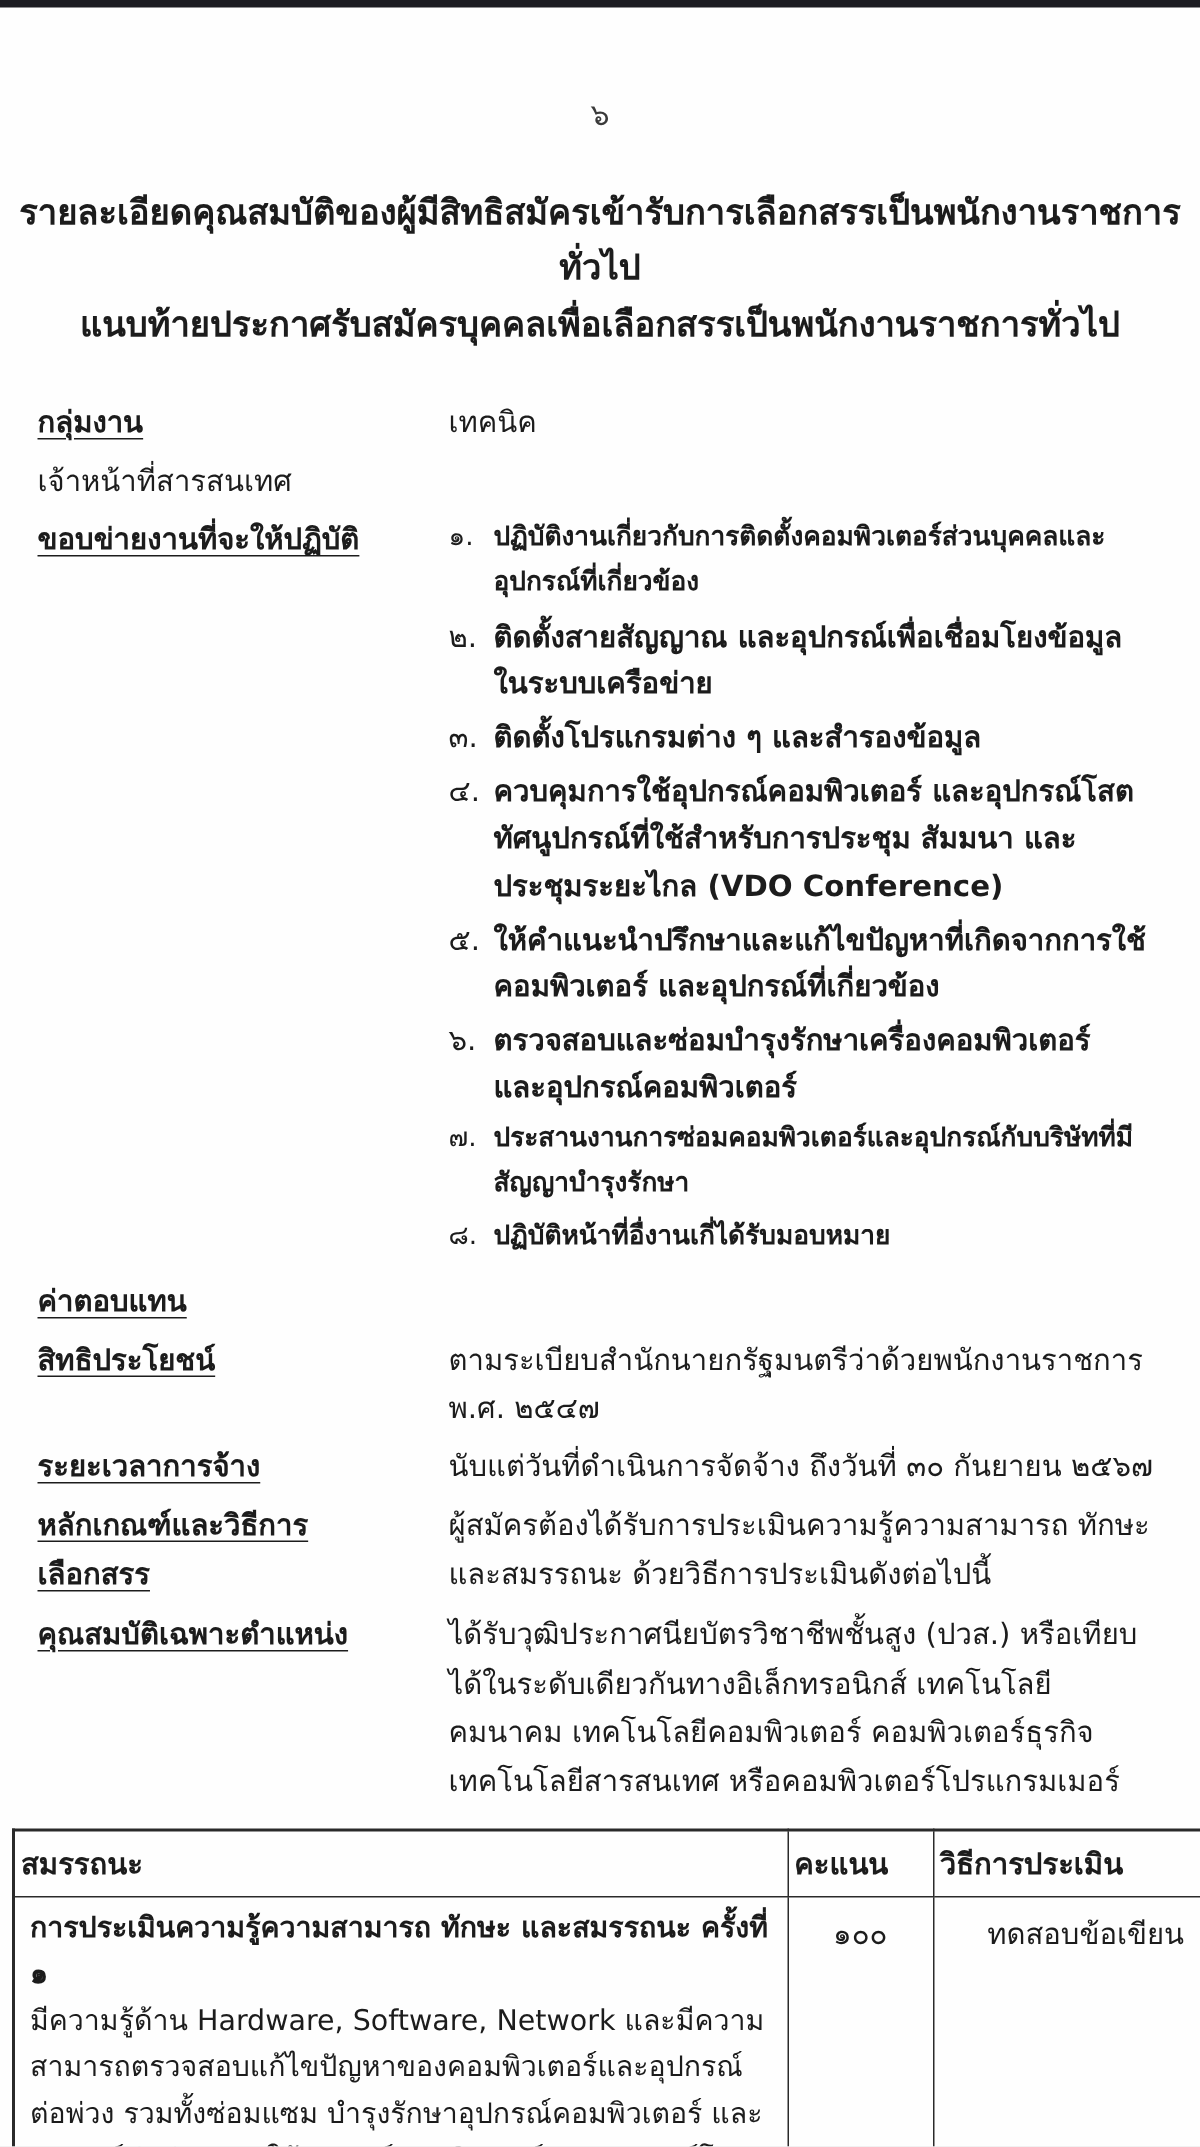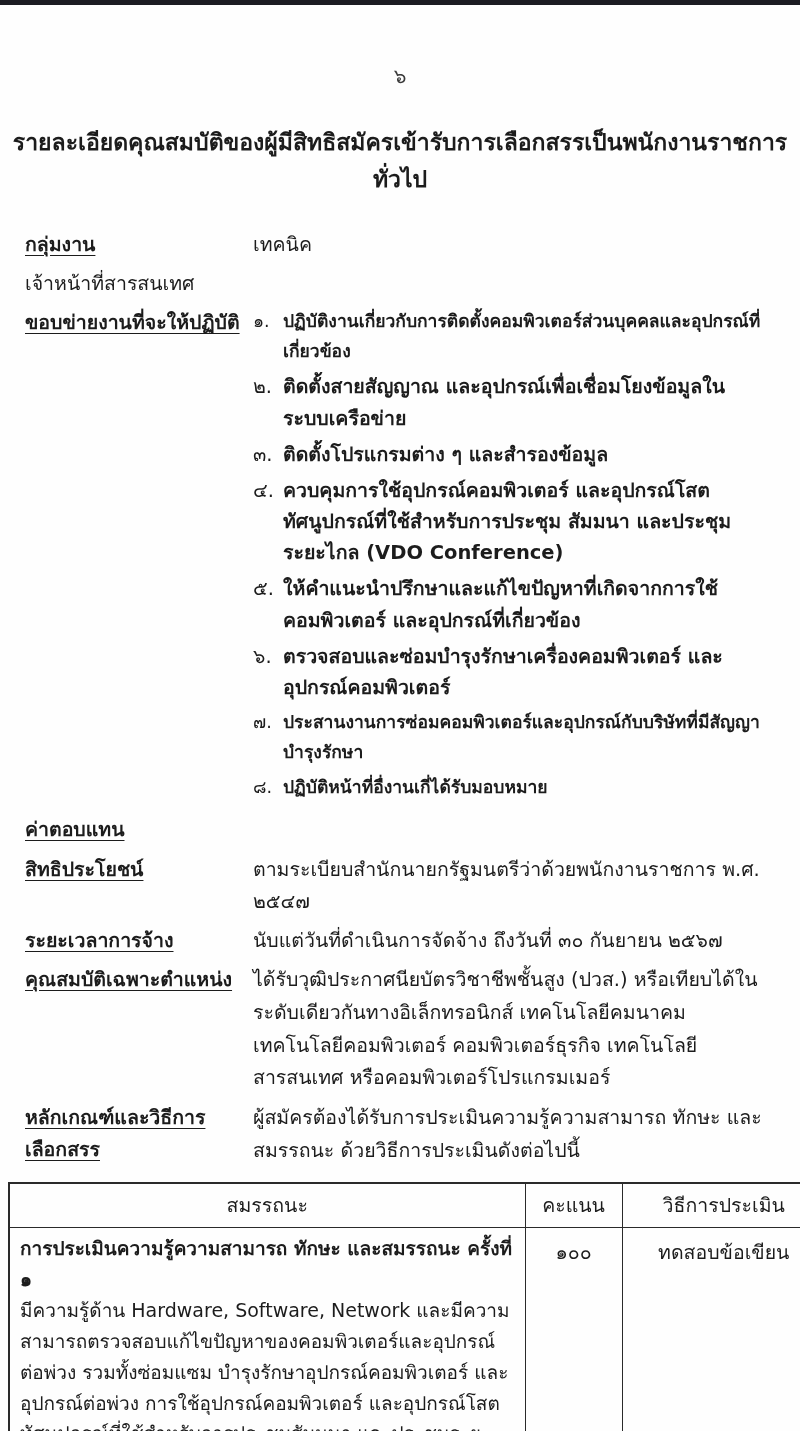--- a/index.html
+++ b/index.html
@@ -5,53 +5,54 @@
   html,body{margin:0;padding:0;background:#e8e8e8;}
   .page{
     width:800px;height:1431px;margin:0 auto;background:#fefefe;
     font-family:"DejaVu Sans","Liberation Sans",sans-serif;
     color:#1c1c1c;position:relative;overflow:hidden;box-sizing:border-box;
   }
   .topbar{height:5px;background:#1c1c22;width:100%;}
   .pagenum{ text-align:center;margin-top:55px;font-size:20px;color:#3a3a3a;}
   .doc-title{ text-align:center;font-weight:bold;font-size:23px;line-height:1.62;margin-top:32px;}
   .content{ padding:0 30px 0 25px;margin-top:30px;}
-  .field{ display:grid;grid-template-columns:228px 1fr;align-items:start;margin-bottom:7px;}
+  .field{ display:grid;grid-template-columns:228px 1fr;align-items:start;margin-bottom:7px;gap:46px;}
   .field-label{ font-weight:bold;text-decoration:underline;text-underline-offset:4px;font-size:19.5px;line-height:1.65;}
   .field-value{ font-size:19.5px;line-height:1.65;}
   .duties{margin:0;padding:0;list-style:none;}
   .duty{ display:flex;margin-bottom:5px;font-size:19.5px;line-height:1.6;}
   .duty .num{flex:0 0 30px;}
   .duty .txt{flex:1;padding-right:6px;font-weight:bold;}
   .duty.small{font-size:17.5px;line-height:1.7;}
   .field.tall .field-value{line-height:1.68;}
   .eval-table{
     margin:14px 8px 0 8px;width:784px;border-collapse:collapse;
     border:2px solid #2a2a2a;table-layout:fixed;
   }
   .eval-table th,.eval-table td{ border:1.6px solid #2a2a2a;box-sizing:border-box;}
-  .eval-table th{ font-weight:normal;font-size:19.5px;padding:6px 4px;text-align:center;}
+  .eval-table th{ font-weight:bold;font-size:19.5px;padding:6px 4px;text-align:left;}
   .col-comp{width:516px;}
   .col-score{width:97px;}
   .col-method{width:204px;}
   .cell-comp{padding:5px 10px 8px 10px;vertical-align:top;font-size:19px;line-height:1.63;}
   .comp-title{font-weight:bold;}
   .comp-detail{}
   .cell-center{vertical-align:top;text-align:center;padding-top:9px;font-size:19.5px;}
 </style>
 </head>
 <body>
 
 <div class="page">
   <div class="topbar"></div>
 
   <div class="pagenum">๖</div>
 
   <div class="doc-title">
     <div>รายละเอียดคุณสมบัติของผู้มีสิทธิสมัครเข้ารับการเลือกสรรเป็นพนักงานราชการทั่วไป</div>
+    <div>แนบท้ายประกาศรับสมัครบุคคลเพื่อเลือกสรรเป็นพนักงานราชการทั่วไป</div>
   </div>
 
   <div class="content">
 
     <div class="field">
       <div class="field-label">กลุ่มงาน</div>
       <div class="field-value">เทคนิค</div>
     </div>
 
     <div class="field">
@@ -107,27 +108,27 @@
       <div class="field-label">สิทธิประโยชน์</div>
       <div class="field-value">ตามระเบียบสำนักนายกรัฐมนตรีว่าด้วยพนักงานราชการ พ.ศ. ๒๕๔๗</div>
     </div>
 
     <div class="field">
       <div class="field-label">ระยะเวลาการจ้าง</div>
       <div class="field-value">นับแต่วันที่ดำเนินการจัดจ้าง ถึงวันที่ ๓๐ กันยายน ๒๕๖๗</div>
     </div>
 
     <div class="field tall">
-      <div class="field-label">คุณสมบัติเฉพาะตำแหน่ง</div>
-      <div class="field-value">ได้รับวุฒิประกาศนียบัตรวิชาชีพชั้นสูง (ปวส.) หรือเทียบได้ในระดับเดียวกันทางอิเล็กทรอนิกส์ เทคโนโลยีคมนาคม เทคโนโลยีคอมพิวเตอร์ คอมพิวเตอร์ธุรกิจ เทคโนโลยีสารสนเทศ หรือคอมพิวเตอร์โปรแกรมเมอร์</div>
+      <div class="field-label">หลักเกณฑ์และวิธีการเลือกสรร</div>
+      <div class="field-value">ผู้สมัครต้องได้รับการประเมินความรู้ความสามารถ ทักษะ และสมรรถนะ ด้วยวิธีการประเมินดังต่อไปนี้</div>
     </div>
 
     <div class="field tall">
-      <div class="field-label">หลักเกณฑ์และวิธีการเลือกสรร</div>
-      <div class="field-value">ผู้สมัครต้องได้รับการประเมินความรู้ความสามารถ ทักษะ และสมรรถนะ ด้วยวิธีการประเมินดังต่อไปนี้</div>
+      <div class="field-label">คุณสมบัติเฉพาะตำแหน่ง</div>
+      <div class="field-value">ได้รับวุฒิประกาศนียบัตรวิชาชีพชั้นสูง (ปวส.) หรือเทียบได้ในระดับเดียวกันทางอิเล็กทรอนิกส์ เทคโนโลยีคมนาคม เทคโนโลยีคอมพิวเตอร์ คอมพิวเตอร์ธุรกิจ เทคโนโลยีสารสนเทศ หรือคอมพิวเตอร์โปรแกรมเมอร์</div>
     </div>
 
   </div>
 
   <table class="eval-table">
     <thead>
       <tr>
         <th class="col-comp">สมรรถนะ</th>
         <th class="col-score">คะแนน</th>
         <th class="col-method">วิธีการประเมิน</th>

